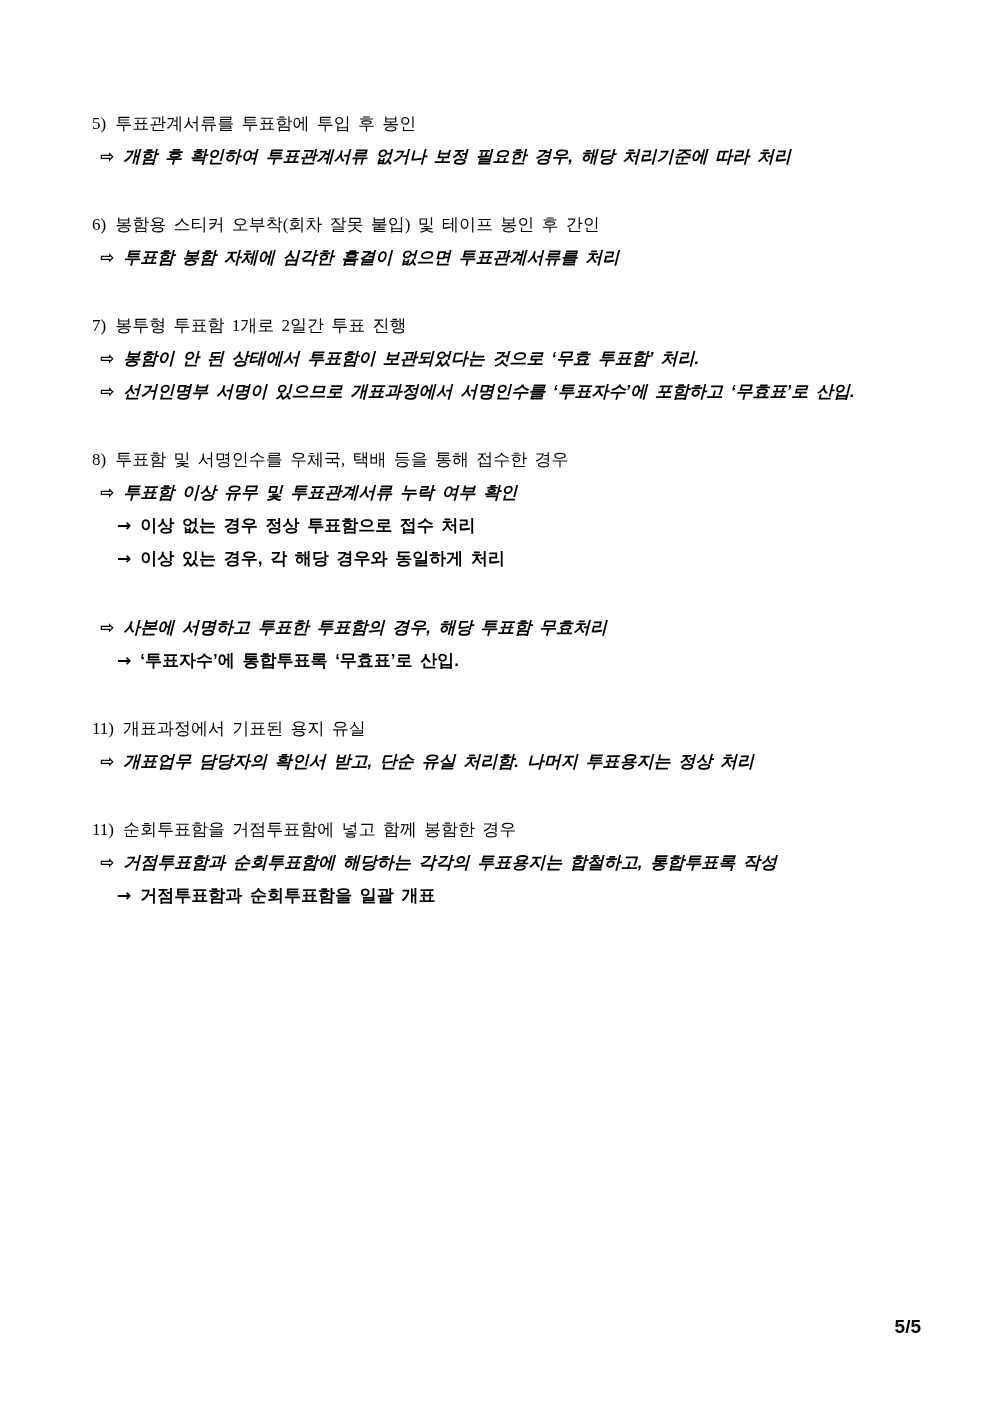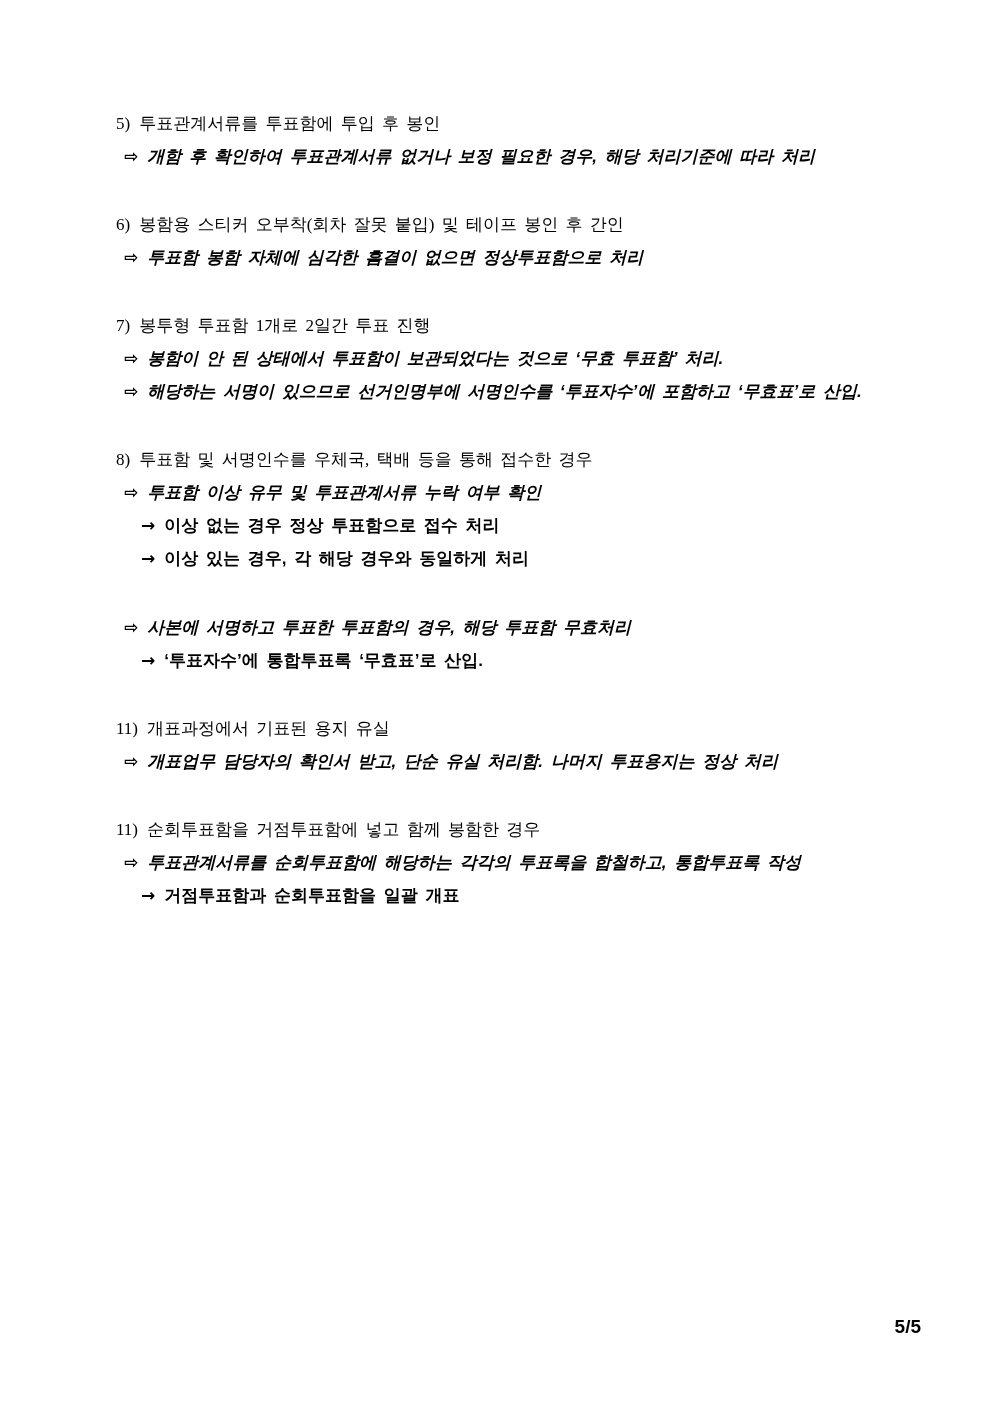--- a/index.html
+++ b/index.html
@@ -13,21 +13,20 @@
     position: relative;
     overflow: hidden;
     color: #000000;
     font-family: "Liberation Sans", sans-serif;
   }
   .content {
     position: absolute;
     top: 108px;
     left: 92px;
     right: 50px;
-    margin-left: 24px;
   }
   .block {
     margin: 0 0 36px 0;
   }
   .line {
     font-size: 17px;
     line-height: 32px;
     white-space: nowrap;
     word-spacing: 3px;
   }
@@ -75,33 +74,33 @@
     <div class="line sub1">
       <span class="glyph">⇨</span><span>개함 후 확인하여 투표관계서류 없거나 보정 필요한 경우, 해당 처리기준에 따라 처리</span>
     </div>
   </section>
 
   <section class="block">
     <div class="line header">
       <span class="num">6)</span><span>봉함용 스티커 오부착(회차 잘못 붙입) 및 테이프 봉인 후 간인</span>
     </div>
     <div class="line sub1">
-      <span class="glyph">⇨</span><span>투표함 봉함 자체에 심각한 흠결이 없으면 정상투표함으로 처리</span>
+      <span class="glyph">⇨</span><span>투표함 봉함 자체에 심각한 흠결이 없으면 투표관계서류를 처리</span>
     </div>
   </section>
 
   <section class="block">
     <div class="line header">
       <span class="num">7)</span><span>봉투형 투표함 1개로 2일간 투표 진행</span>
     </div>
     <div class="line sub1">
       <span class="glyph">⇨</span><span>봉함이 안 된 상태에서 투표함이 보관되었다는 것으로 ‘무효 투표함’ 처리.</span>
     </div>
     <div class="line sub1">
-      <span class="glyph">⇨</span><span>해당하는 서명이 있으므로 선거인명부에 서명인수를 ‘투표자수’에 포함하고 ‘무효표’로 산입.</span>
+      <span class="glyph">⇨</span><span>선거인명부 서명이 있으므로 개표과정에서 서명인수를 ‘투표자수’에 포함하고 ‘무효표’로 산입.</span>
     </div>
   </section>
 
   <section class="block">
     <div class="line header">
       <span class="num">8)</span><span>투표함 및 서명인수를 우체국, 택배 등을 통해 접수한 경우</span>
     </div>
     <div class="line sub1">
       <span class="glyph">⇨</span><span>투표함 이상 유무 및 투표관계서류 누락 여부 확인</span>
     </div>
@@ -129,21 +128,21 @@
     <div class="line sub1">
       <span class="glyph">⇨</span><span>개표업무 담당자의 확인서 받고, 단순 유실 처리함. 나머지 투표용지는 정상 처리</span>
     </div>
   </section>
 
   <section class="block">
     <div class="line header">
       <span class="num">11)</span><span>순회투표함을 거점투표함에 넣고 함께 봉함한 경우</span>
     </div>
     <div class="line sub1">
-      <span class="glyph">⇨</span><span>투표관계서류를 순회투표함에 해당하는 각각의 투표록을 합철하고, 통합투표록 작성</span>
+      <span class="glyph">⇨</span><span>거점투표함과 순회투표함에 해당하는 각각의 투표용지는 합철하고, 통합투표록 작성</span>
     </div>
     <div class="line sub2">
       <span class="glyph">→</span><span>거점투표함과 순회투표함을 일괄 개표</span>
     </div>
   </section>
 
 </div>
 
 <div class="page-number">5/5</div>
 

